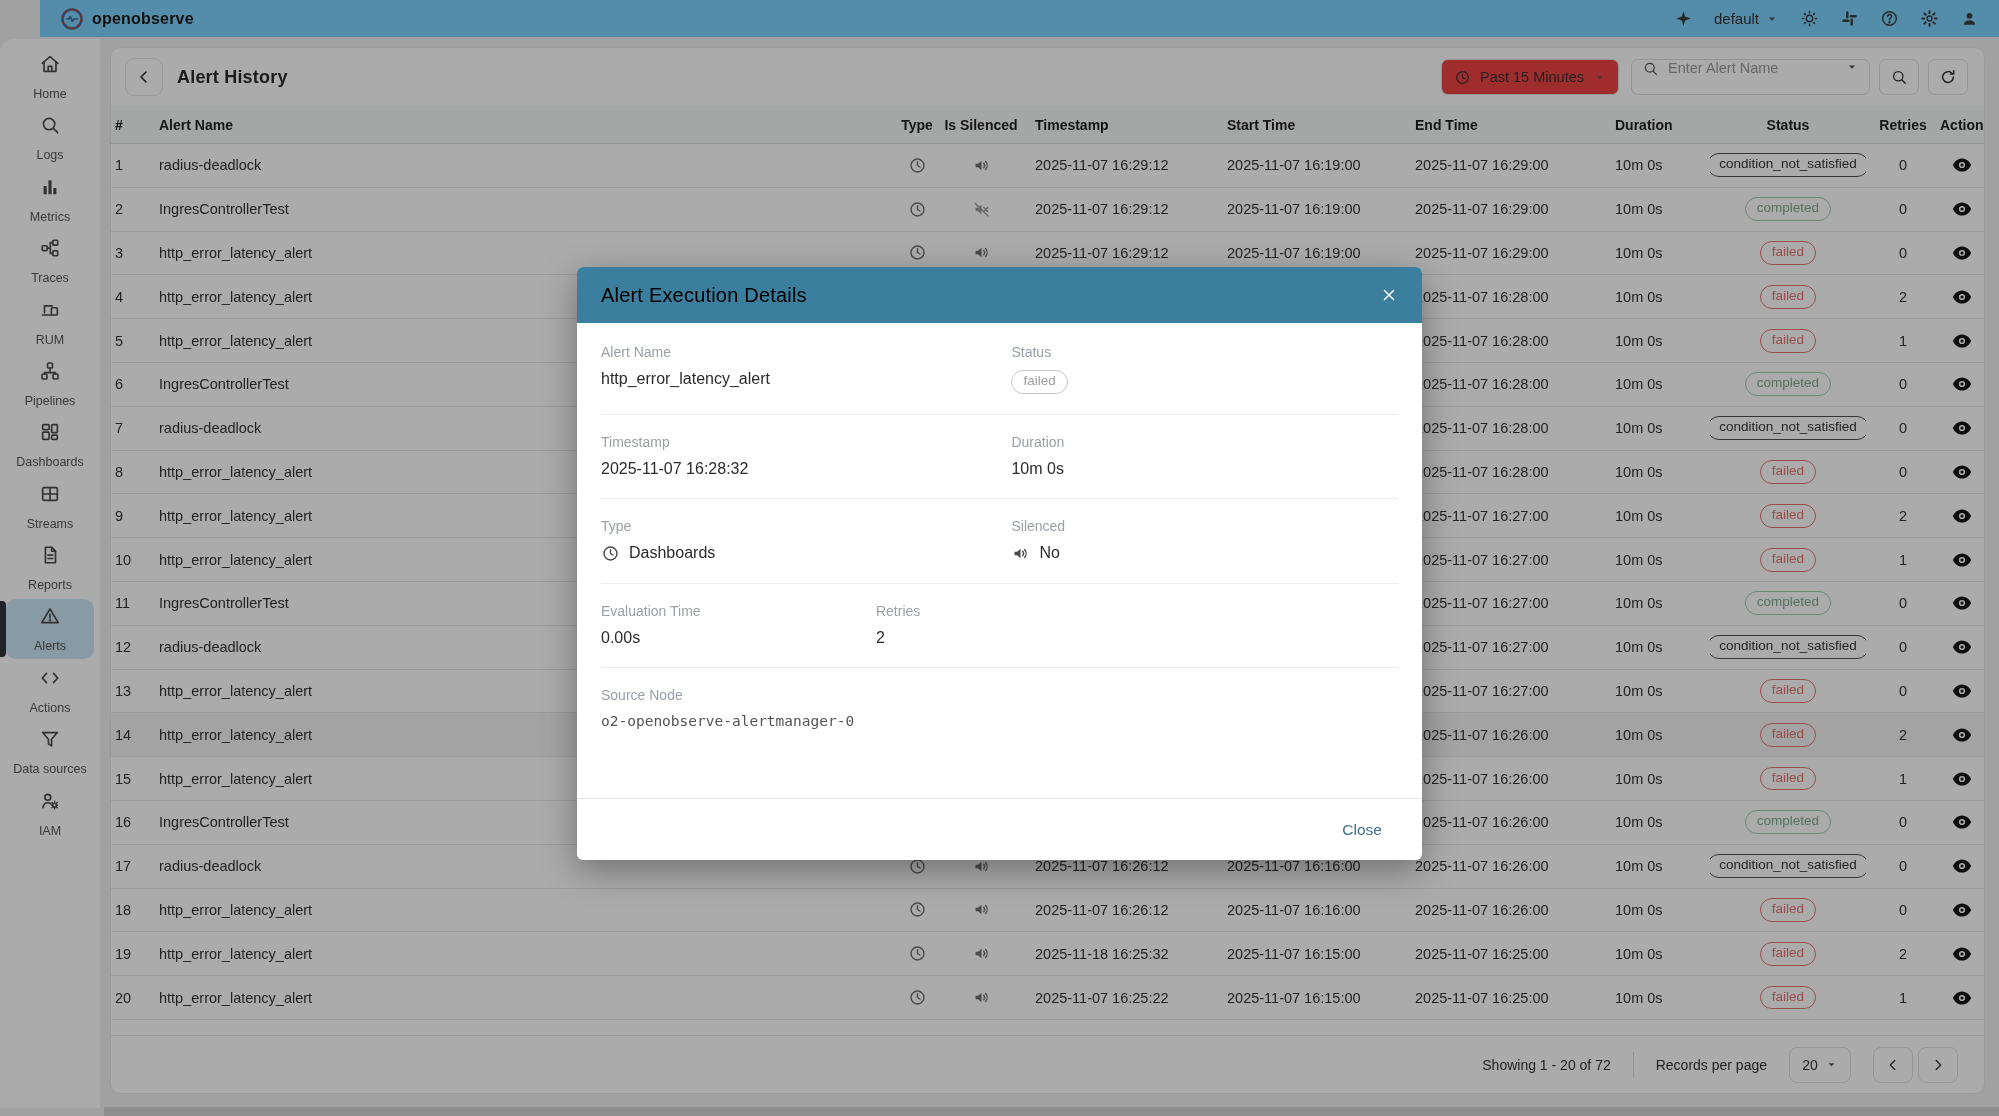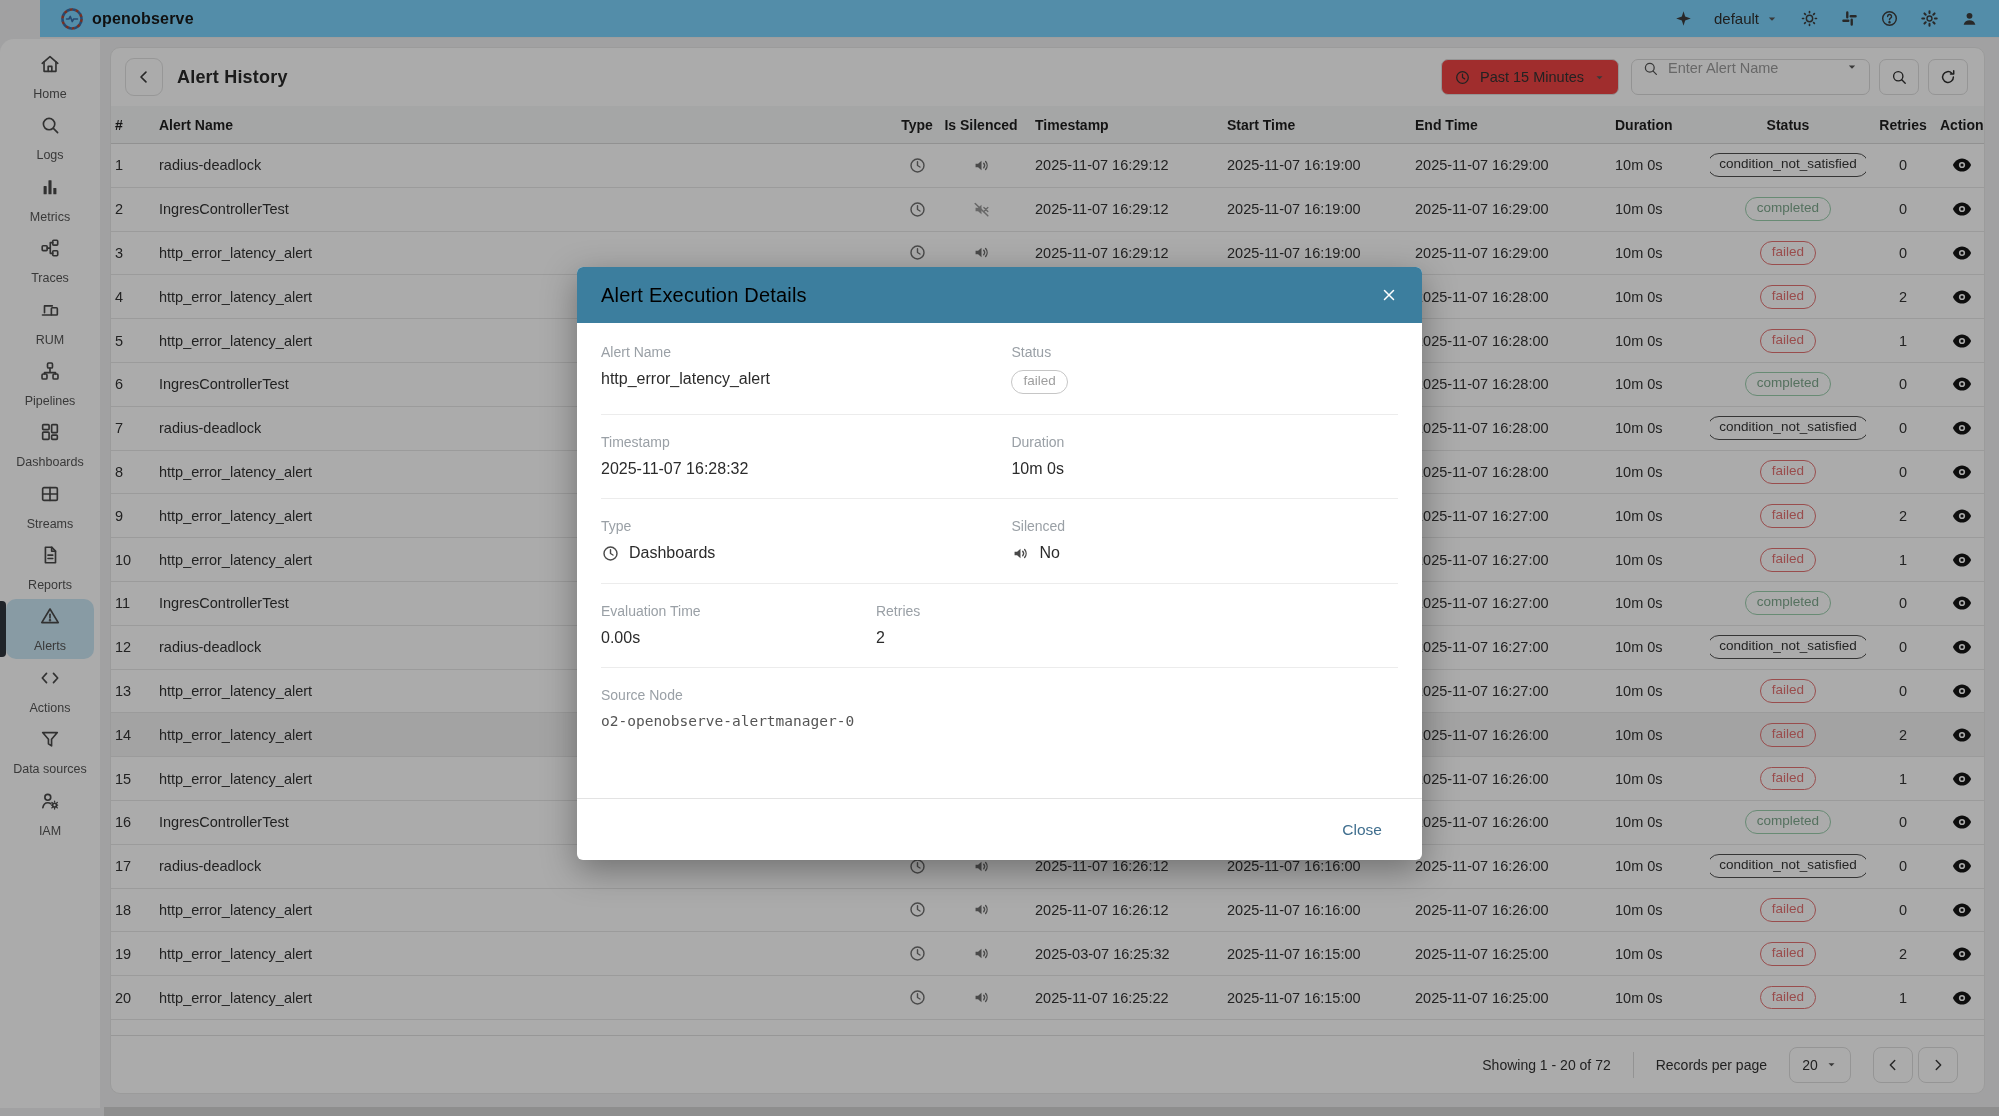--- a/index.html
+++ b/index.html
@@ -1048,21 +1048,21 @@
               </span>
             </div>
     <div class="td center">
               <span class="ic rowic ">
                 <svg viewBox="0 0 24 24" fill="none" stroke="currentColor" stroke-width="1.7" stroke-linecap="round" stroke-linejoin="round">
                   <path d="M4.5 9.8v4.4h3.2l4.3 3.7V6.1L7.7 9.8z" fill="currentColor" stroke="none"></path>
                   <path d="M14.8 9.2a4.3 4.3 0 0 1 0 5.6M17.2 7a7.6 7.6 0 0 1 0 10"></path>
                 </svg>
               </span>
             </div>
-    <div class="td pad">2025-03-07 16:25:32</div>
+    <div class="td pad">2025-11-18 16:25:32</div>
     <div class="td pad">2025-11-07 16:15:00</div>
     <div class="td pad">2025-11-07 16:25:00</div>
     <div class="td pad">10m 0s</div>
     <div class="td center">
               <span class="badge failed">failed</span>
             </div>
     <div class="td center">2</div>
     <div class="td center">
               <span class="ic eye-btn">
                 <svg viewBox="0 0 24 24">

